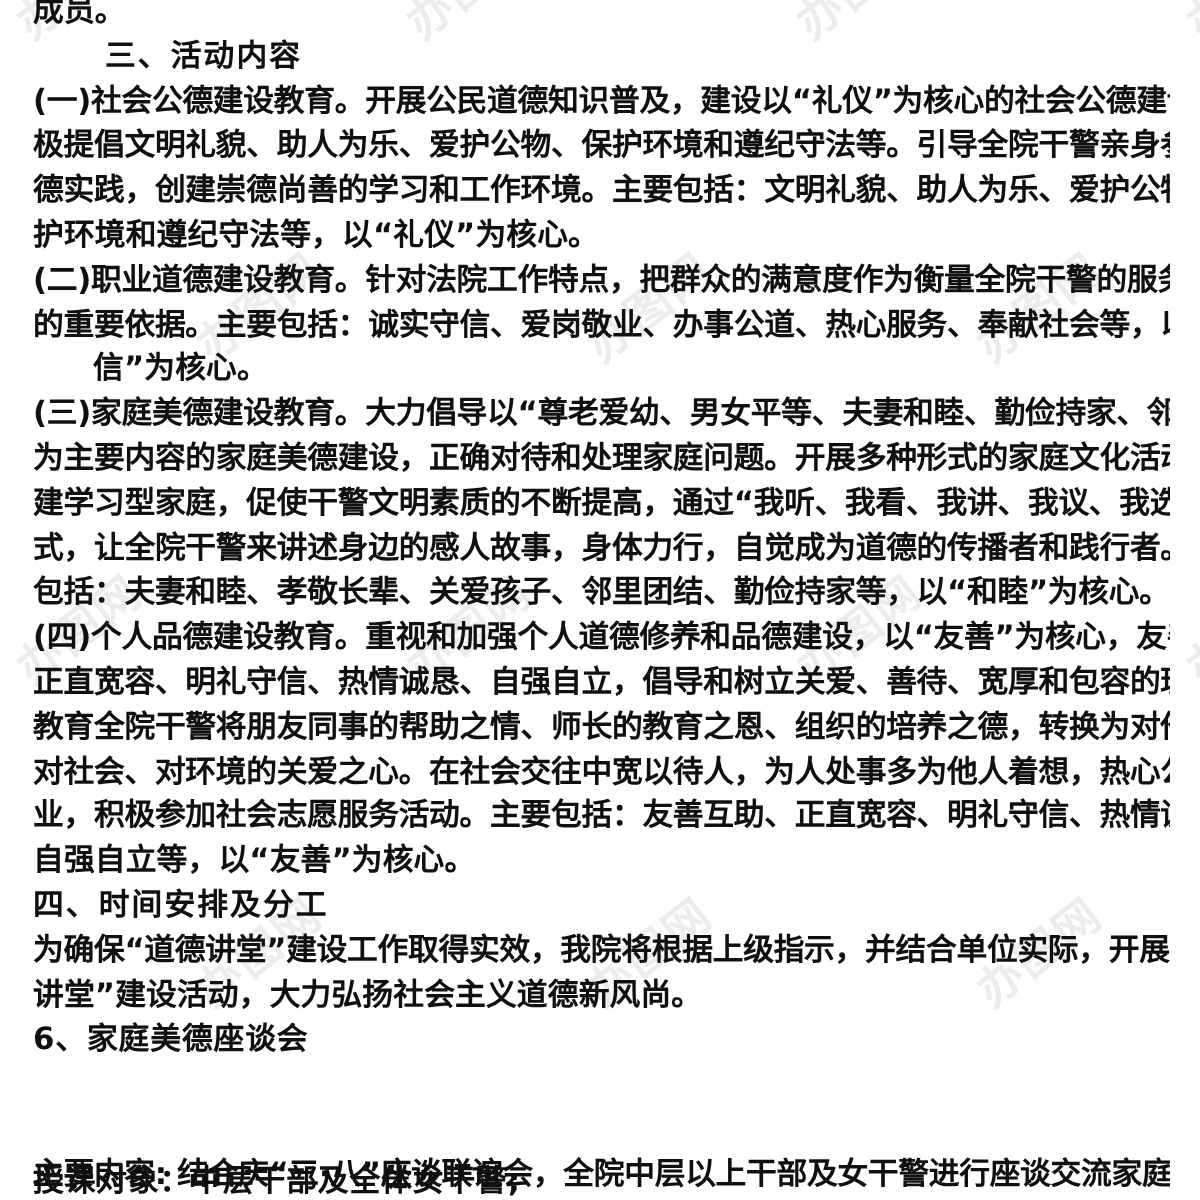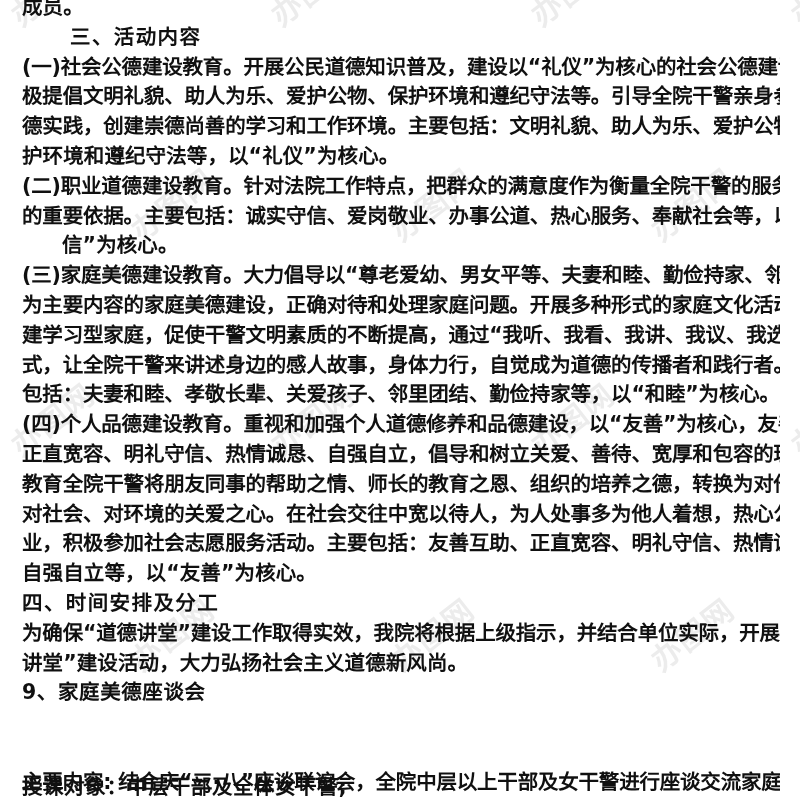--- a/index.html
+++ b/index.html
@@ -755,19 +755,19 @@
         <span>单</span>
         <span>位</span>
         <span>实</span>
         <span>际</span>
         <span>，</span>
         <span>开</span>
         <span>展</span>
         <span>“</span>
       </div>
       <div class="line flow t-norm" style="top: 647.6px;">讲堂”建设活动，大力弘扬社会主义道德新风尚。</div>
-      <div class="line flow t-wide" style="top: 677.4px;">9、家庭美德座谈会</div>
+      <div class="line flow t-wide" style="top: 677.4px;">6、家庭美德座谈会</div>
       <div class="line flow t-wide" style="top: 772px;">授课对象：中层干部及全体女干警;</div>
       <div class="line flow t-tight" style="top: 766.8px;">主要内容: 结合庆“三·八”座谈联谊会，全院中层以上干部及女干警进行座谈交流家庭美德。</div>
       <div class="line flow t-wide" style="top: 796.6px;">2、观看 XXX 师范大学于丹教授的电视讲座:《感悟人生》</div>
     </div>
 
 </div>
 
 </body></html>

